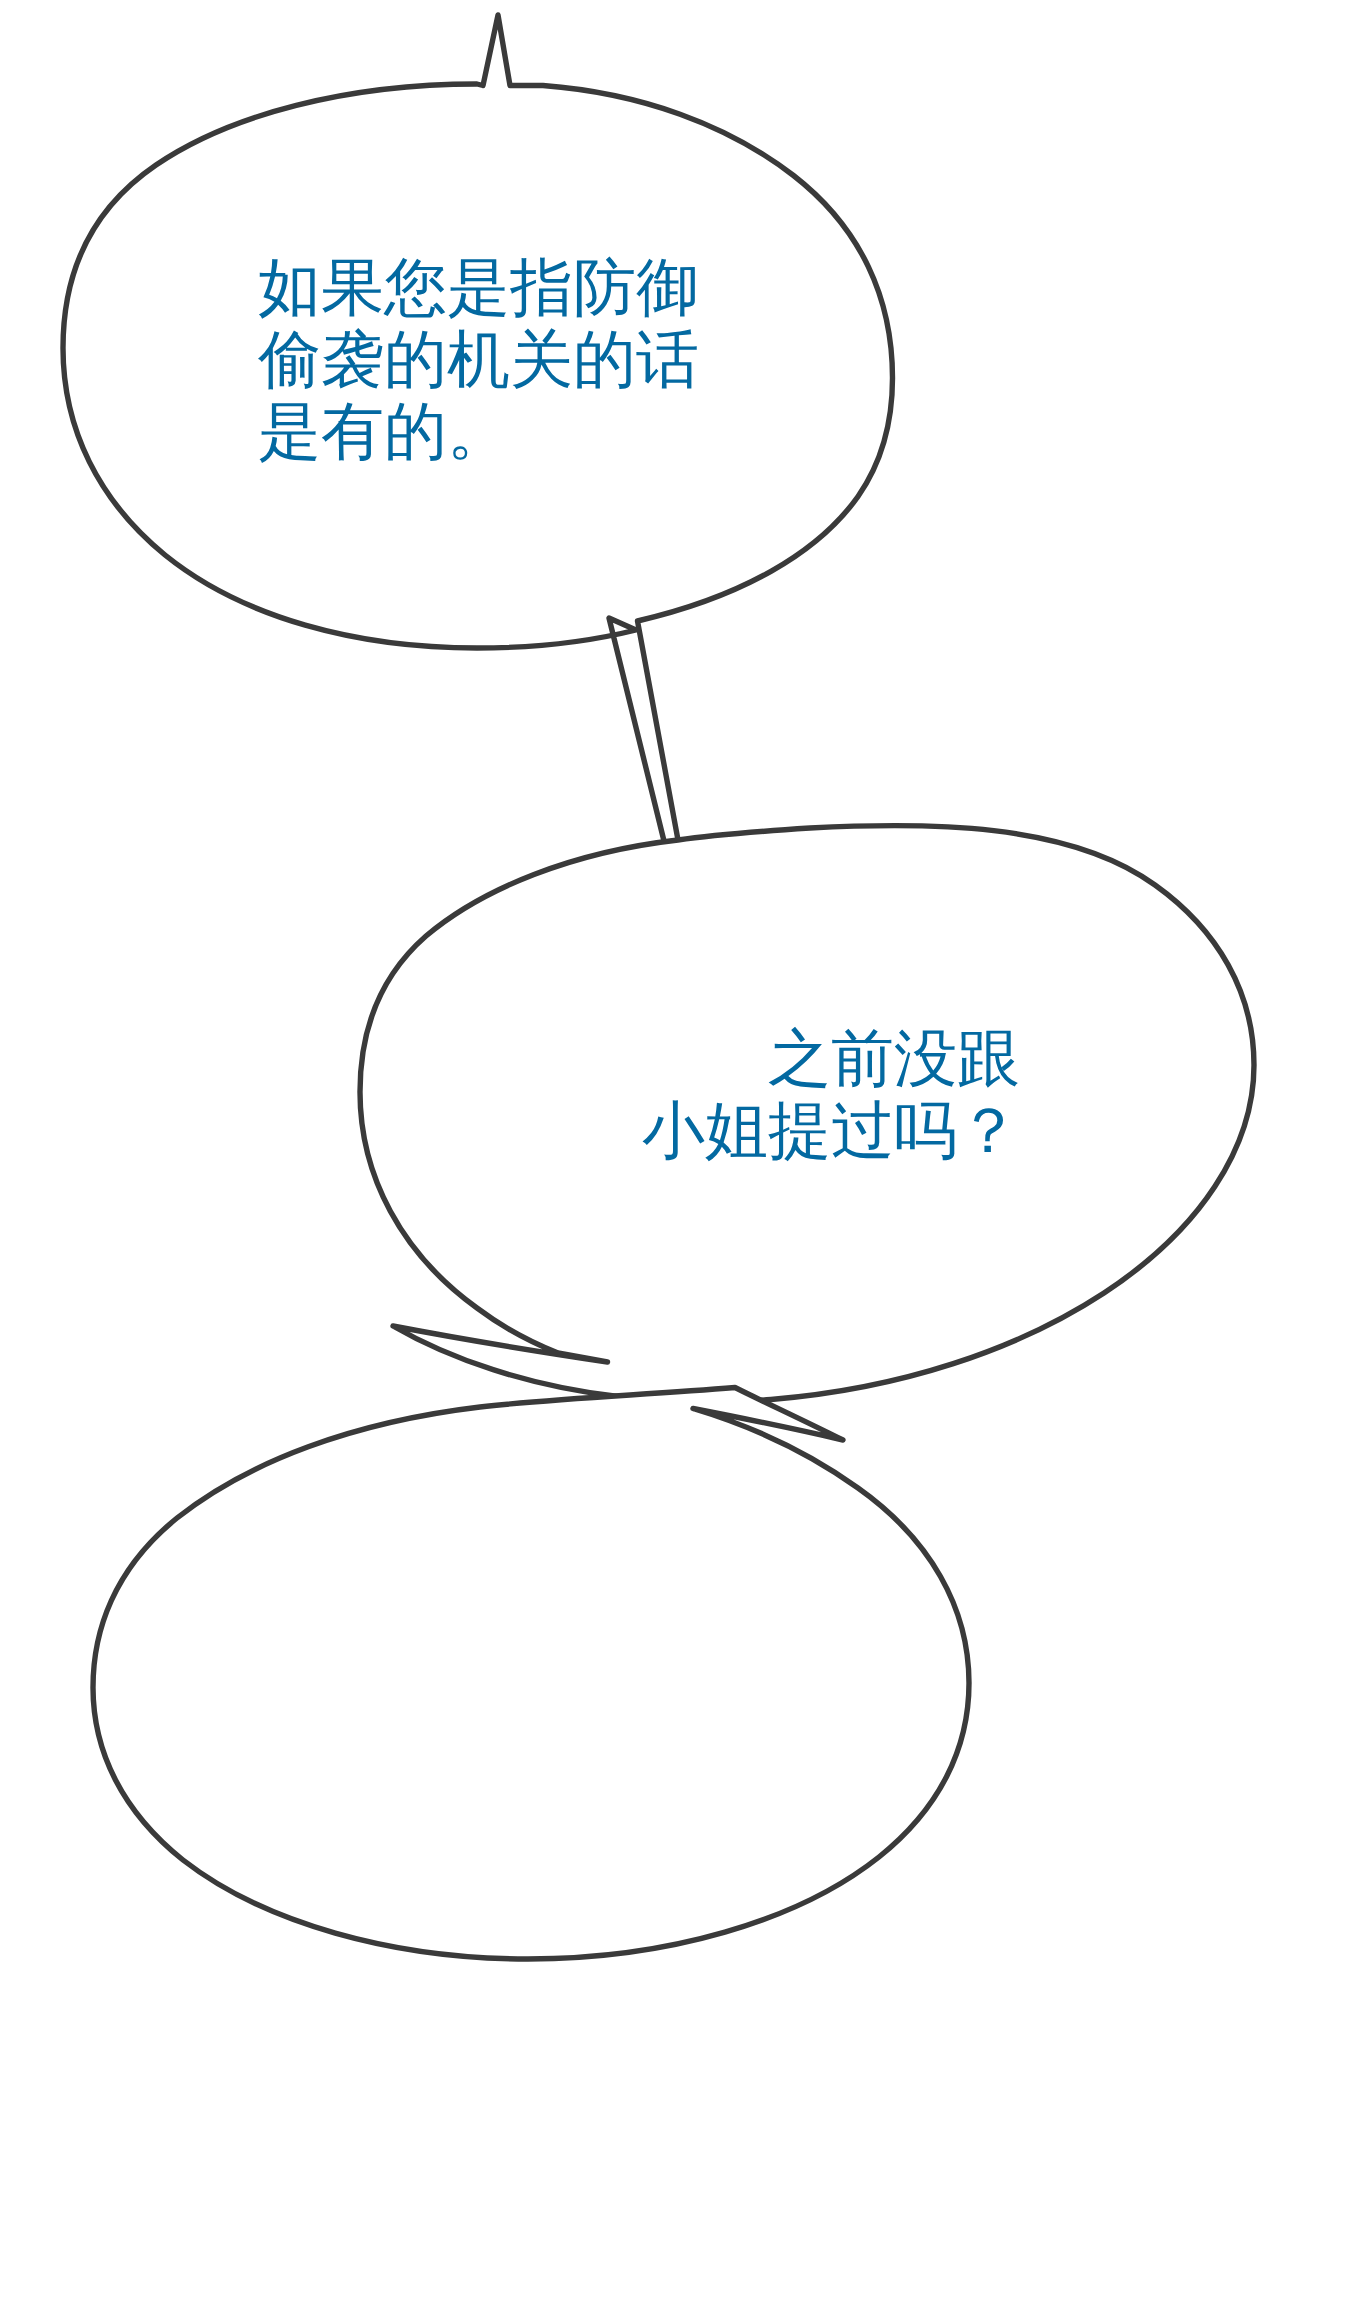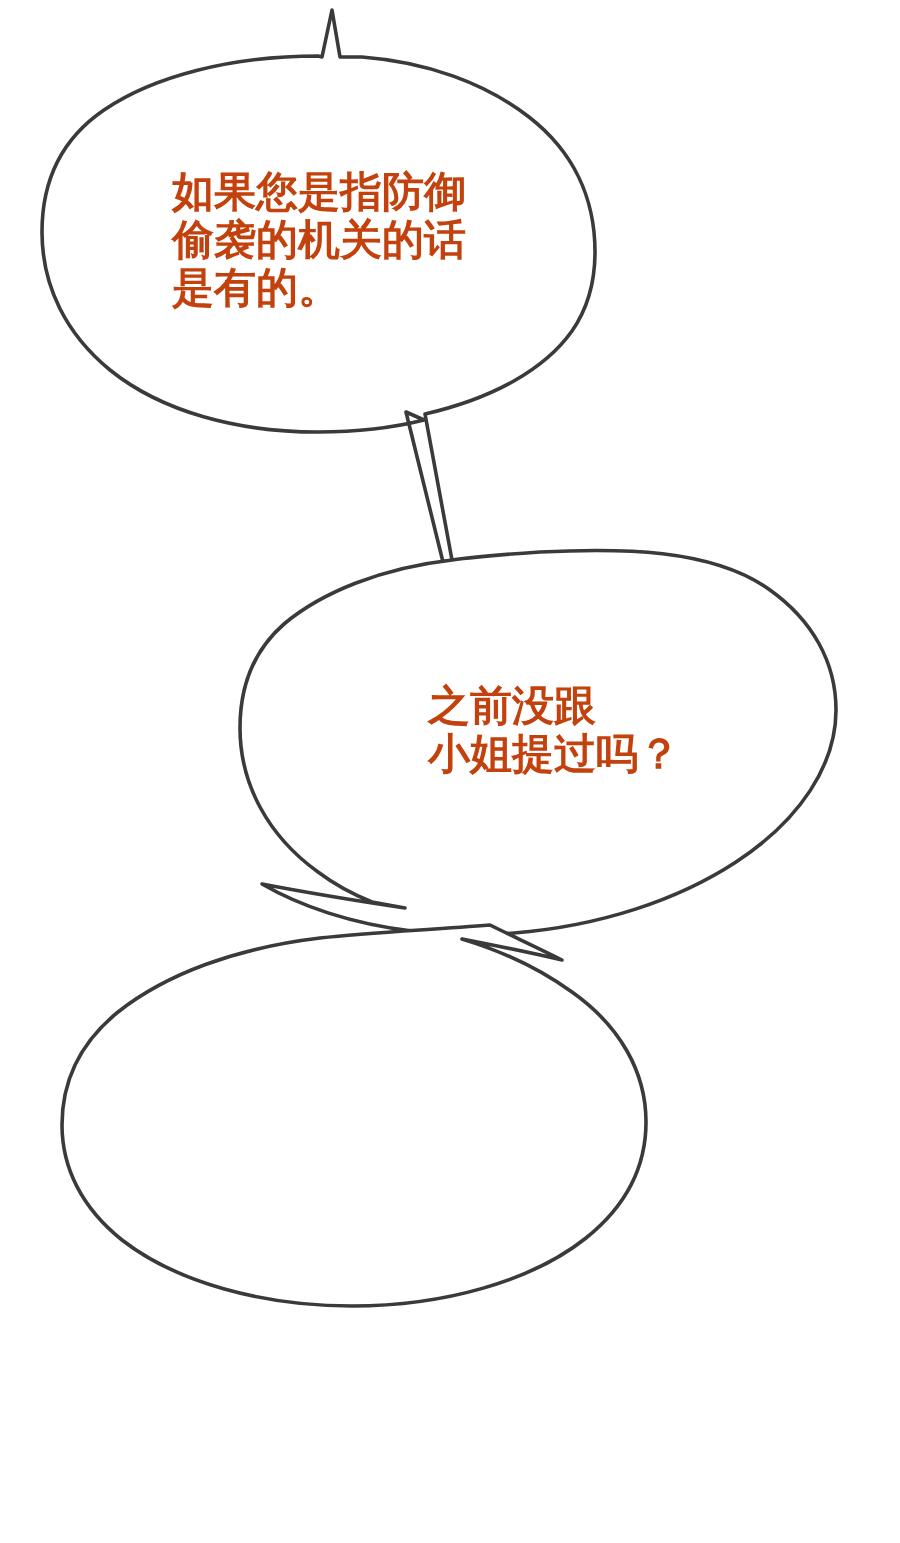--- a/index.html
+++ b/index.html
@@ -19,38 +19,38 @@
   #art {
     position: absolute;
     left: 0;
     top: 0;
     width: 900px;
     height: 1543px;
     display: block;
   }
   .bubble-text {
     position: absolute;
-    color: #c2410c;
+    color: #0369a1;
     font-family: "Liberation Sans", "DejaVu Sans", sans-serif;
     font-size: 42px;
     line-height: 48px;
     letter-spacing: 0px;
     white-space: pre;
-    font-weight: 700;
+    font-weight: 400;
     -webkit-font-smoothing: antialiased;
   }
   #bubble1-text {
     left: 172px;
     top: 168px;
     text-align: left;
   }
   #bubble2-text {
     left: 428px;
     top: 682px;
-    text-align: left;
+    text-align: right;
   }
   #bubble3-text {
     left: 178px;
     top: 1028px;
     text-align: left;
   }
 </style>
 </head>
 <body>
 

